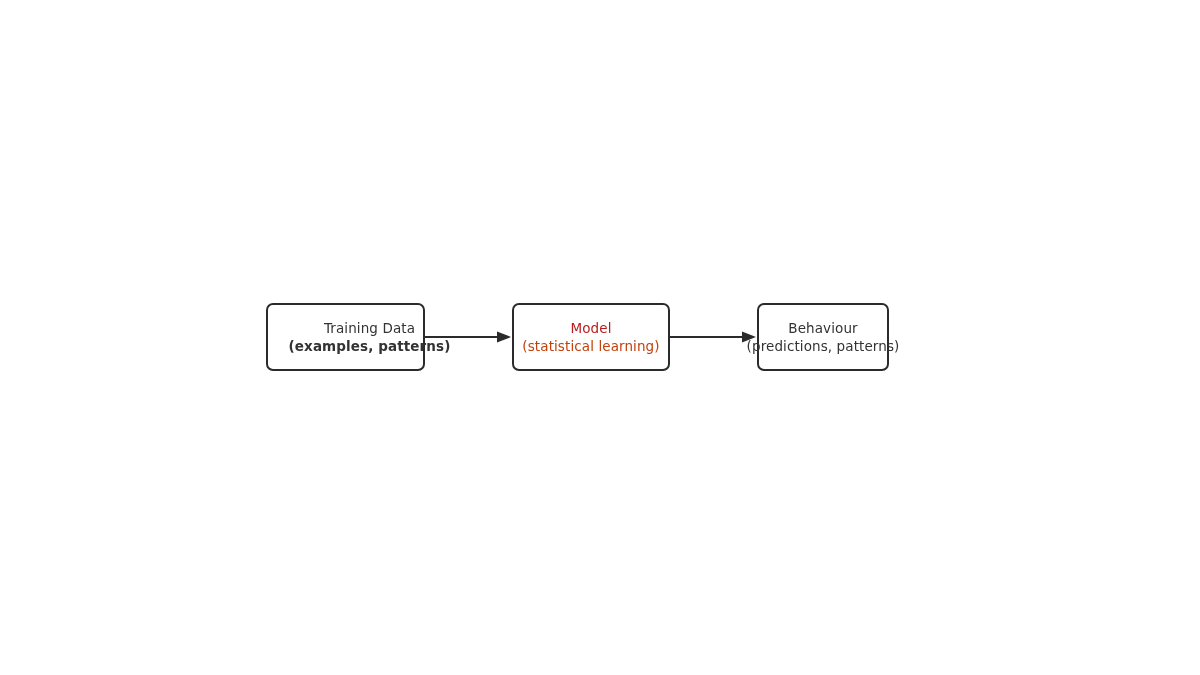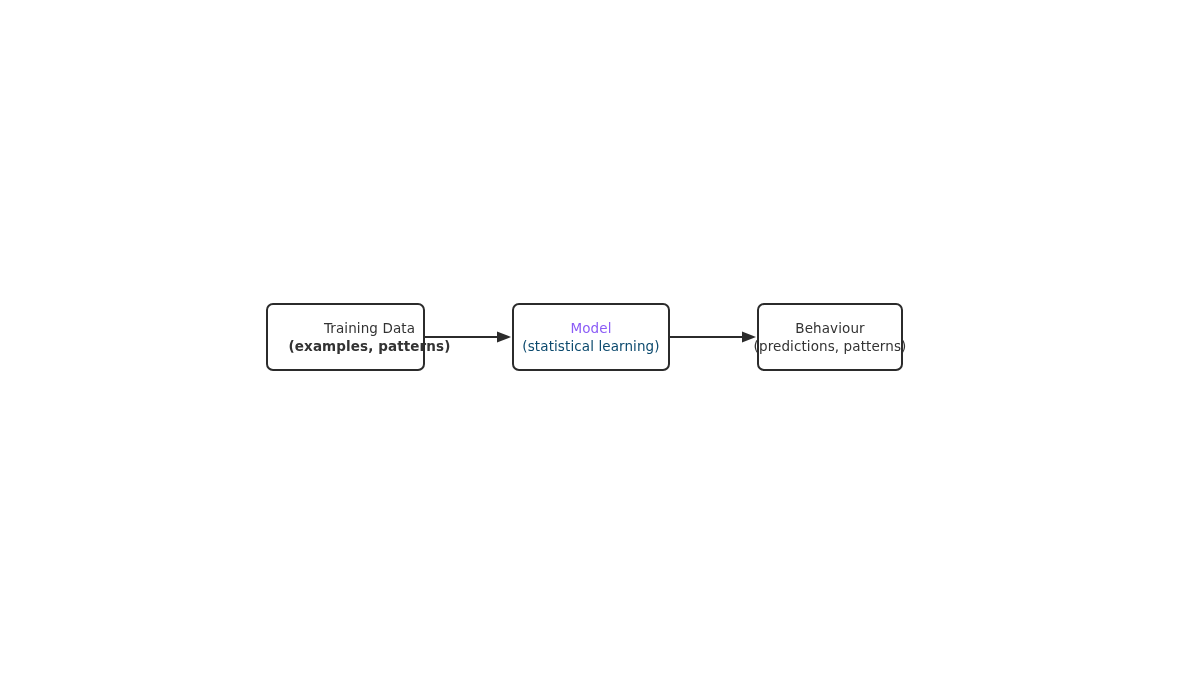--- a/index.html
+++ b/index.html
@@ -64,29 +64,29 @@
   </div>
 
   <div class="flow-connector" id="connector-1" style="left: 425px; top: 331px; width: 87px;">
     <svg width="87" height="12" viewBox="0 0 87 12" xmlns="http://www.w3.org/2000/svg">
       <line x1="0" y1="6" x2="74" y2="6" stroke="#2b2b2b" stroke-width="2"></line>
       <polygon points="72,0.6 86,6 72,11.4" fill="#2b2b2b"></polygon>
     </svg>
   </div>
 
   <div class="flow-node" id="node-model" style="left: 512px; top: 303px; width: 158px; height: 68px; border-color: rgb(43, 43, 43); background: rgb(255, 255, 255);">
-    <span class="node-line node-line-primary" style="color: #8b5cf6;">Model</span>
-    <span class="node-line node-line-secondary" style="color: #0c4a6e;">(statistical learning)</span>
+    <span class="node-line node-line-primary" style="color: #b91c1c;">Model</span>
+    <span class="node-line node-line-secondary" style="color: #c2410c;">(statistical learning)</span>
   </div>
 
   <div class="flow-connector" id="connector-2" style="left: 670px; top: 331px; width: 87px;">
     <svg width="87" height="12" viewBox="0 0 87 12" xmlns="http://www.w3.org/2000/svg">
       <line x1="0" y1="6" x2="74" y2="6" stroke="#2b2b2b" stroke-width="2"></line>
       <polygon points="72,0.6 86,6 72,11.4" fill="#2b2b2b"></polygon>
     </svg>
   </div>
 
-  <div class="flow-node" id="node-behaviour" style="left: 757px; top: 303px; width: 146px; height: 68px; border-color: rgb(43, 43, 43); background: rgb(255, 255, 255);">
+  <div class="flow-node" id="node-behaviour" style="left: 757px; top: 303px; width: 132px; height: 68px; border-color: rgb(43, 43, 43); background: rgb(255, 255, 255);">
     <span class="node-line node-line-primary" style="color: rgb(51, 51, 51);">Behaviour</span>
     <span class="node-line node-line-secondary" style="color: rgb(51, 51, 51);">(predictions, patterns)</span>
   </div>
 
 </div>
 
 </body></html>

